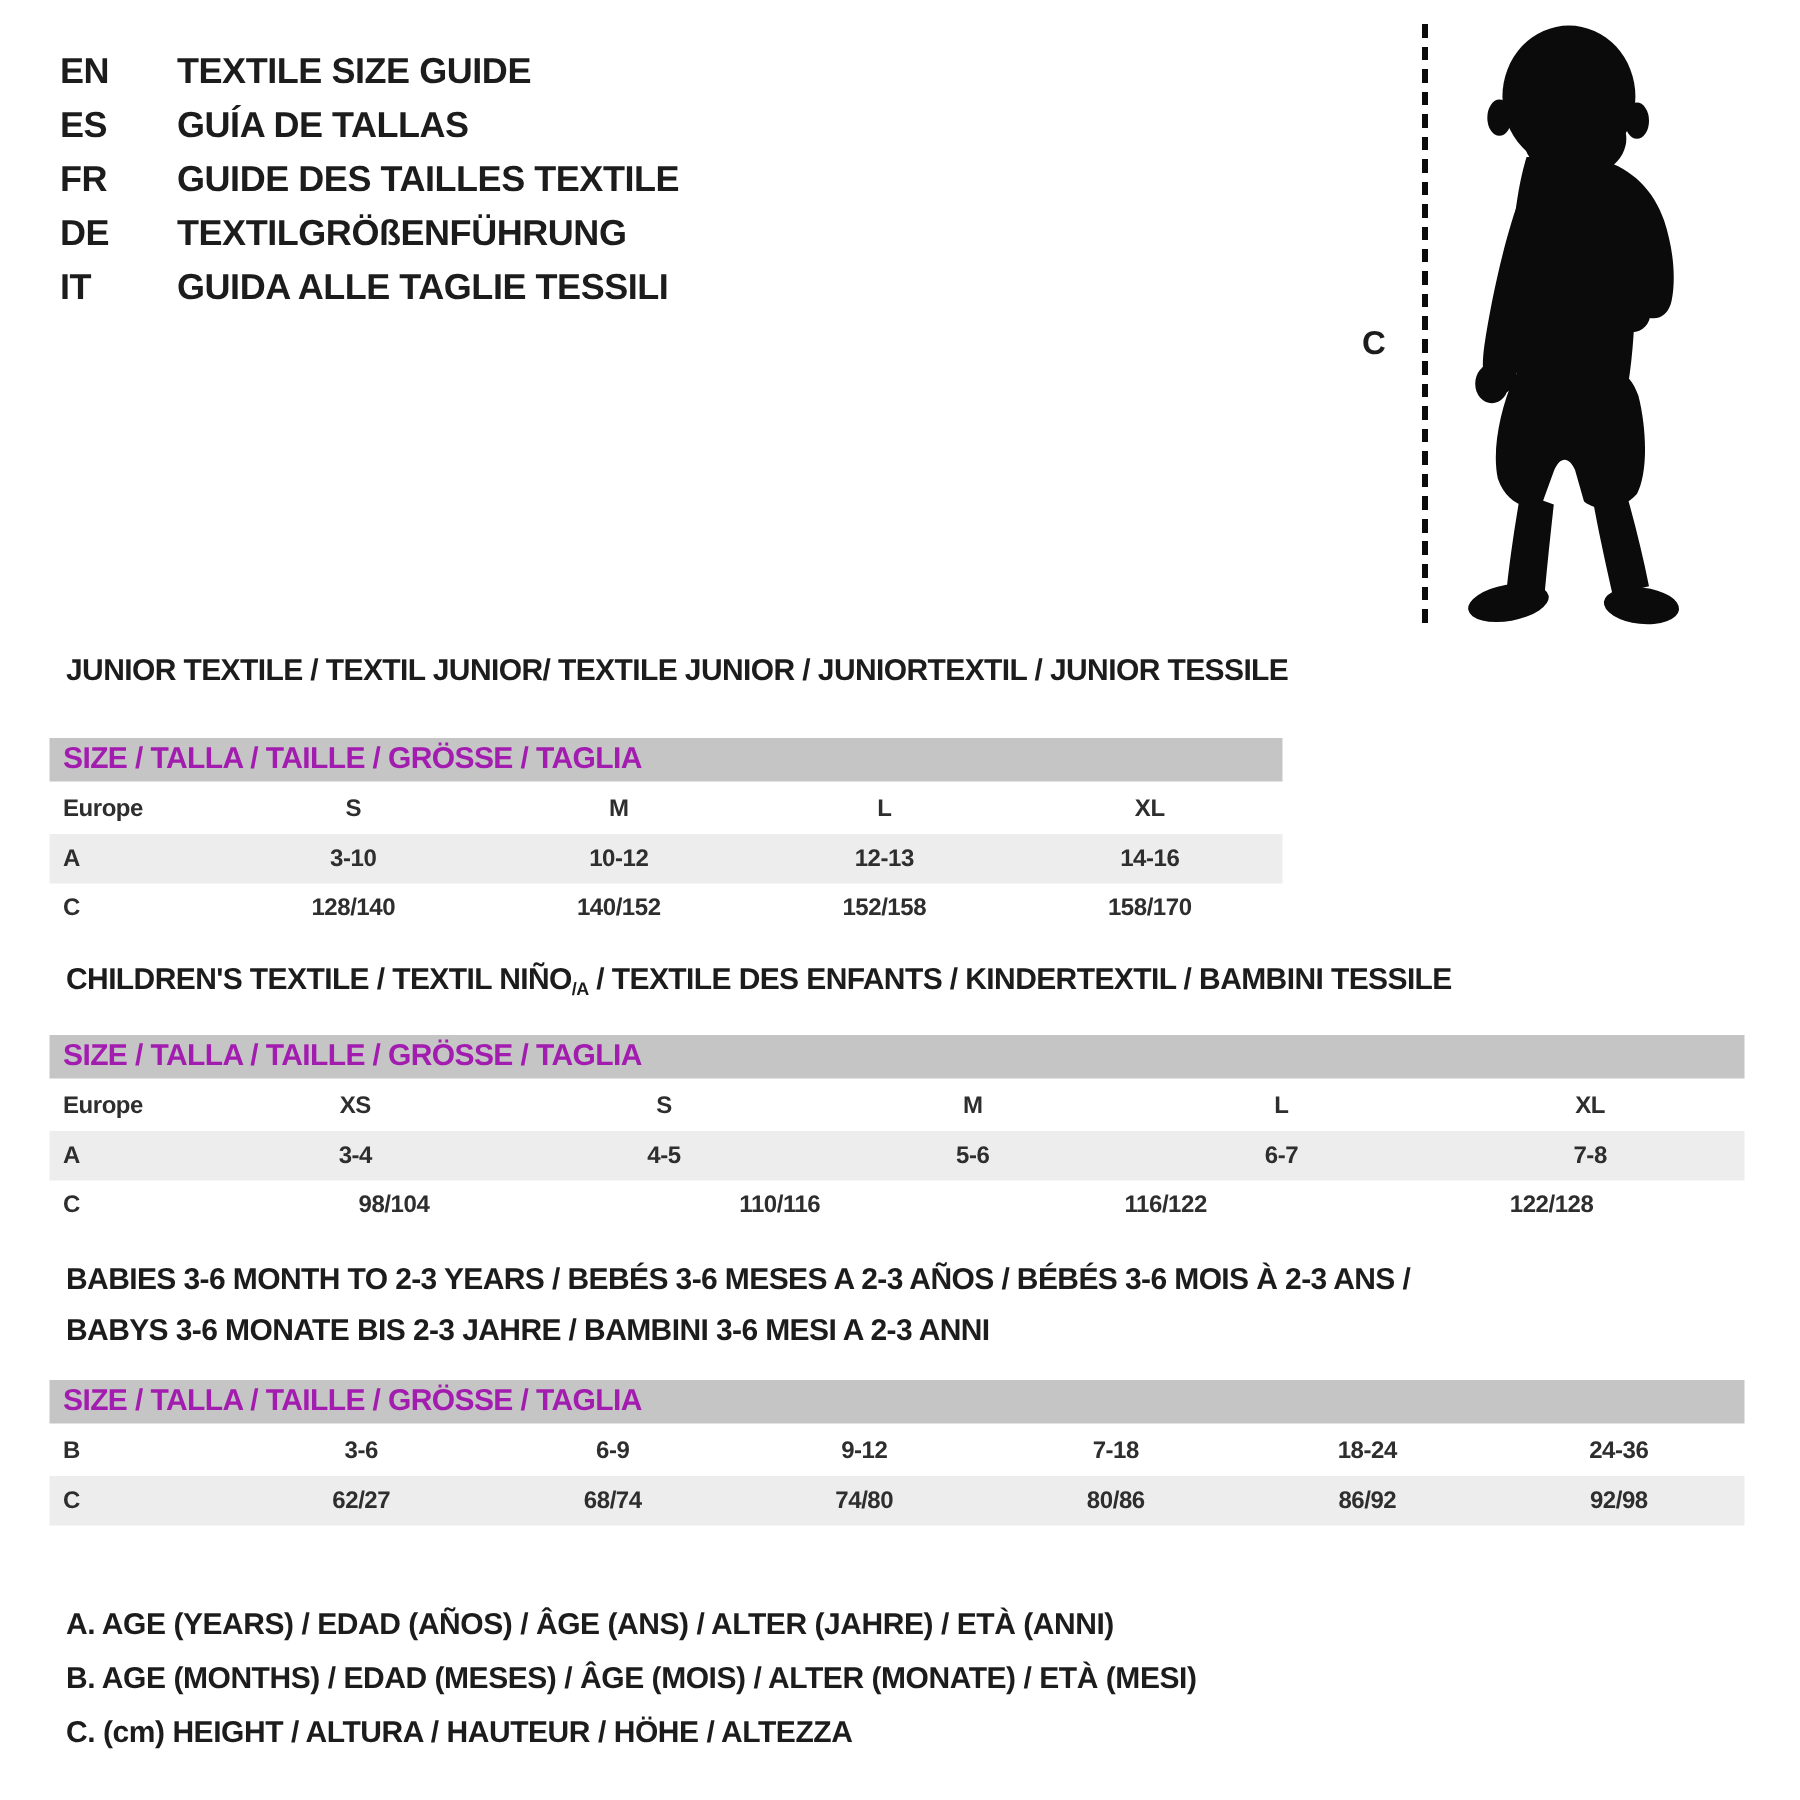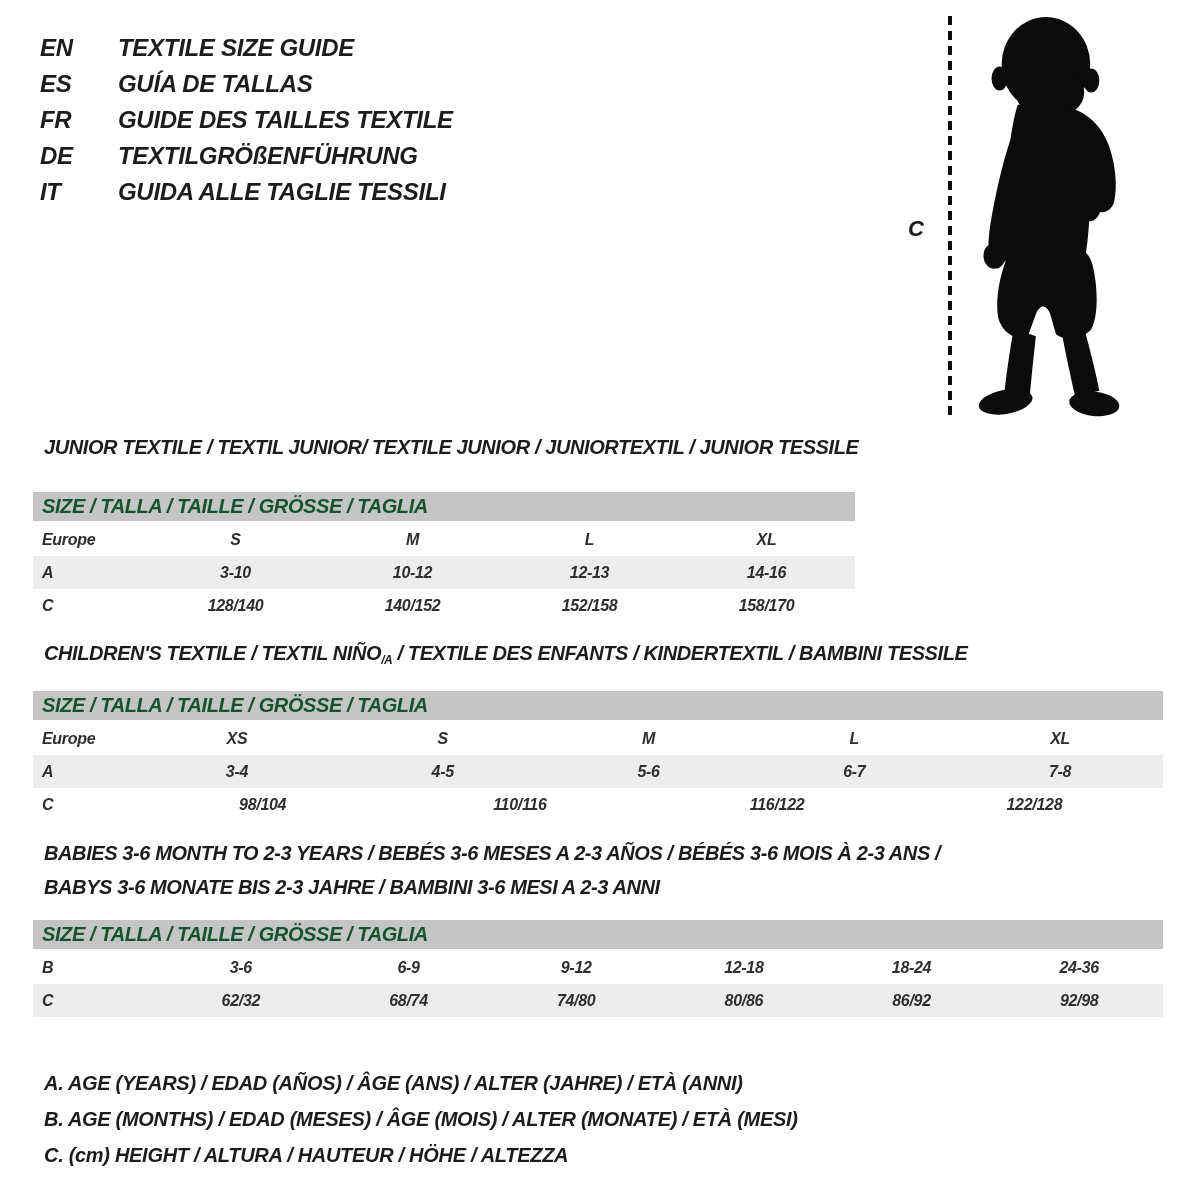--- a/index.html
+++ b/index.html
@@ -6,21 +6,20 @@
     --bar-gray:#c5c5c5;
     --row-gray:#ededed;
     --ink:#1c1c1c;
     --cell-ink:#2e2e2e;
   }
   html,body{margin:0;padding:0;background:#fff;}
   .canvas{
     position:relative;width:1200px;height:1200px;background:#ffffff;
     font-family:"Liberation Sans", sans-serif;color:var(--ink);
     overflow:hidden;
-    font-style:italic;
   }
   
   .lang-header{position:absolute;left:40px;top:30px;}
   .lang-row{display:flex;line-height:36px;font-size:24px;font-weight:700;letter-spacing:-0.3px;}
   .lang-code{width:78px;flex:0 0 78px;}
   .lang-title{white-space:nowrap;text-align:right;}
   
   .height-line{
     position:absolute;left:948px;top:16px;width:4px;height:400px;
     background:repeating-linear-gradient(to bottom,#0b0b0b 0 9px,transparent 9px 15px);
@@ -30,21 +29,21 @@
   
   .section{position:absolute;left:33px;}
   .section-title{
     margin-left:11px;font-size:20px;font-weight:700;letter-spacing:-0.4px;
     white-space:nowrap;line-height:34px;
   }
   .section-title sub{font-size:12px;vertical-align:-4px;font-weight:700;}
   .size-table{margin-top:0;}
   .size-bar{
     background:var(--bar-gray);height:29px;line-height:29px;
-    font-size:20px;font-weight:700;color:#14532d;padding-left:9px;
+    font-size:20px;font-weight:700;color:#a21caf;padding-left:9px;
     letter-spacing:-0.4px;margin-bottom:2px;
   }
   .t-row{display:flex;height:33px;line-height:33px;font-size:16px;font-weight:700;color:var(--cell-ink);letter-spacing:-0.3px;}
   .t-row.shade{background:var(--row-gray);}
   .t-label{flex:0 0 var(--labelw,105px);padding-left:9px;text-align:left;}
   .t-cell{flex:1;text-align:center;}
   #sec-junior{top:430px;width:822px;--labelw:105px;}
   #sec-junior .section-title{margin-bottom:28px;}
   #sec-children{top:636px;width:1130px;--labelw:92px;}
   #sec-children .section-title{margin-bottom:14px;}
@@ -175,27 +174,27 @@
         <div>BABYS 3-6 MONATE BIS 2-3 JAHRE / BAMBINI 3-6 MESI A 2-3 ANNI</div>
       </div>
     <div class="size-table">
       <div class="size-bar">SIZE / TALLA / TAILLE / GRÖSSE / TAGLIA</div>
       <div class="t-body">
           <div class="t-row">
             <div class="t-label">B</div>
             <div class="t-cell">3-6</div>
             <div class="t-cell">6-9</div>
             <div class="t-cell">9-12</div>
-            <div class="t-cell">12-18</div>
+            <div class="t-cell">7-18</div>
             <div class="t-cell">18-24</div>
             <div class="t-cell">24-36</div>
           </div>
           <div class="t-row shade">
             <div class="t-label">C</div>
-            <div class="t-cell">62/32</div>
+            <div class="t-cell">62/27</div>
             <div class="t-cell">68/74</div>
             <div class="t-cell">74/80</div>
             <div class="t-cell">80/86</div>
             <div class="t-cell">86/92</div>
             <div class="t-cell">92/98</div>
           </div>
         </div>
     </div>
   </section>
 

